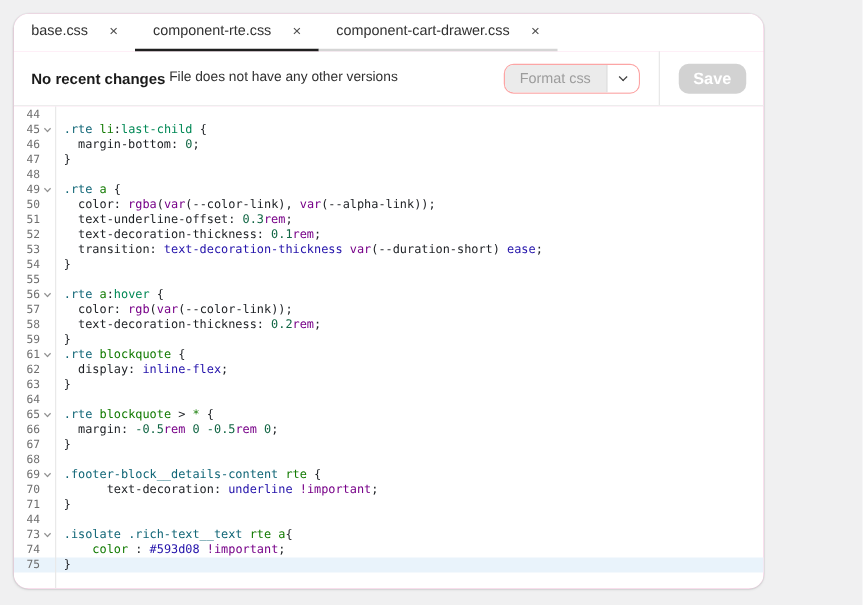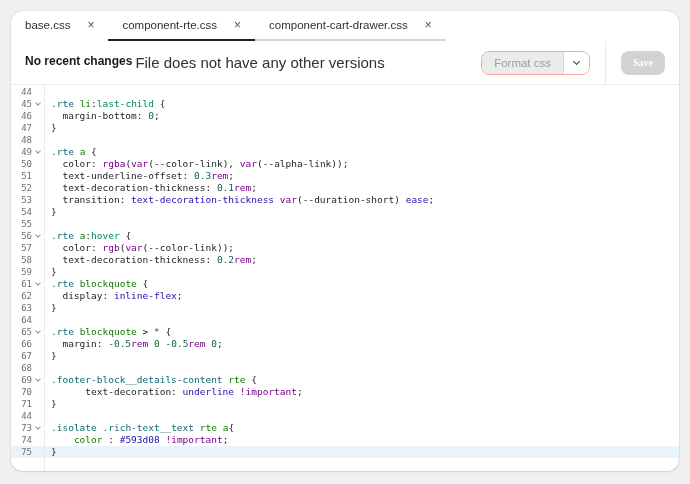--- a/index.html
+++ b/index.html
@@ -5,21 +5,21 @@
   * { box-sizing: border-box; margin: 0; padding: 0; }
   html,body { width: 690px; height: 484px; }
   body {
     background: #f0f0f1;
     font-family: "Liberation Sans", sans-serif;
     overflow: hidden;
     position: relative;
   }
   .card {
     position: absolute; left: 11px; top: 11px;
-    width: 668px; height: 460px;
+    width: 600px; height: 460px;
     background: #f9a8d4; border-radius: 12px;
     box-shadow: 0 1px 2px rgba(0,0,0,.10), 0 0 0 1px rgba(0,0,0,.04);
     overflow: hidden;
     display: flex; flex-direction: column;
   }
 
   
   .tabbar { flex: 0 0 30px; display: flex; align-items: stretch; background: #fff; }
   .tab {
     display: flex; align-items: center; gap: 17px;
@@ -30,44 +30,44 @@
   .tab.rail   { border-bottom-color: #d5d5d5; text-align: center; }
   .tab-close { font-size: 12px; color: #4f4f4f; line-height: 1; }
 
   
   .toolbar {
     flex: 0 0 44px; display: flex; align-items: center;
     border-bottom: 1px solid #ededed; padding-left: 14px; background: #fff;
   }
   .tb-left { display: flex; flex-direction: row; gap: 3px; }
   .tb-title { font-size: 12px; font-weight: 700; color: #1a1a1a; }
-  .tb-sub   { font-size: 15px; color: #303030; }
+  .tb-sub   { font-size: 11px; color: #303030; }
   .tb-right { margin-left: auto; display: flex; align-items: center; align-self: stretch; }
   .split {
     display: flex; border-radius: 8px; overflow: hidden;
     border: 1px solid #fca5a5; height: 24px;
   }
   .split-main {
     background: #ebebeb; color: #9c9c9c; font-size: 11.5px;
     padding: 0 12px; display: flex; align-items: center; border: none; cursor: default;
     font-family: "Liberation Sans", sans-serif;
   }
   .split-arrow {
     background: #fff; border: none; border-left: 1px solid #d9d9d9;
     width: 26px; display: flex; align-items: center; justify-content: center; cursor: default;
   }
   .btn-chev {
     width: 5px; height: 5px; border-right: 1.5px solid #3f3f3f; border-bottom: 1.5px solid #3f3f3f;
     transform: rotate(45deg); margin-top: -3px;
   }
   .divider { width: 1px; background: #e8e8e8; align-self: stretch; margin: 0 15px; }
   .save {
-    background: #d2d2d2; color: #fff; font-size: 10px; font-weight: 700;
+    background: #d2d2d2; color: #fff; font-size: 13px; font-weight: 700;
     border: none; border-radius: 8px; padding: 0 12px; height: 24px;
-    margin-right: 14px; cursor: default; font-family: Liberation Serif, serif;
+    margin-right: 14px; cursor: default; font-family: Liberation Sans, sans-serif;
   }
 
   
   .editor {
     flex: 1 1 auto; position: relative; background: #fff;
     font-family: "DejaVu Sans Mono", monospace; font-size: 9.5px; overflow: hidden;
     padding-top: 1px;
   }
   .editor::before {
     content: ""; position: absolute; left: 33px; top: 0; bottom: 0;

